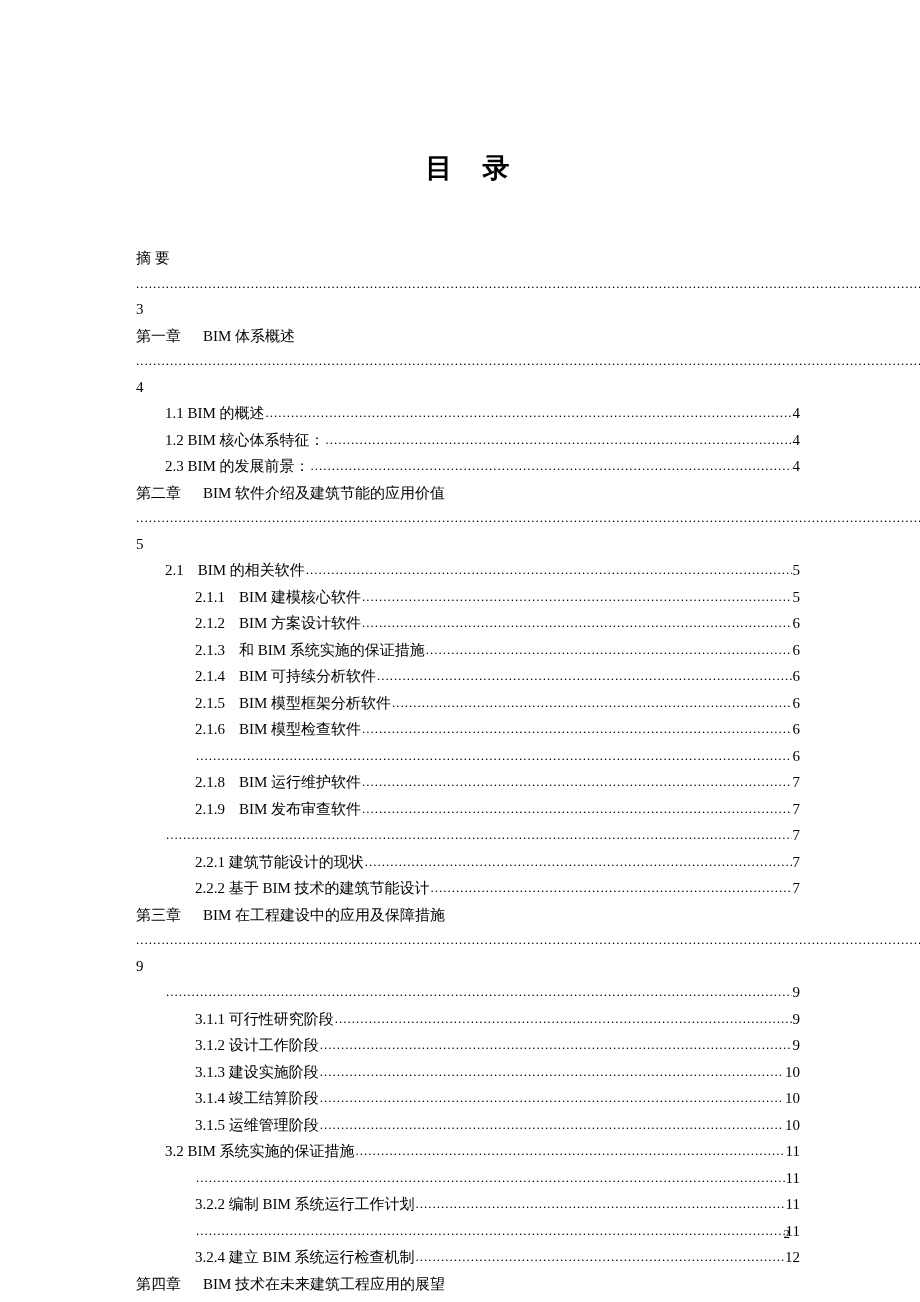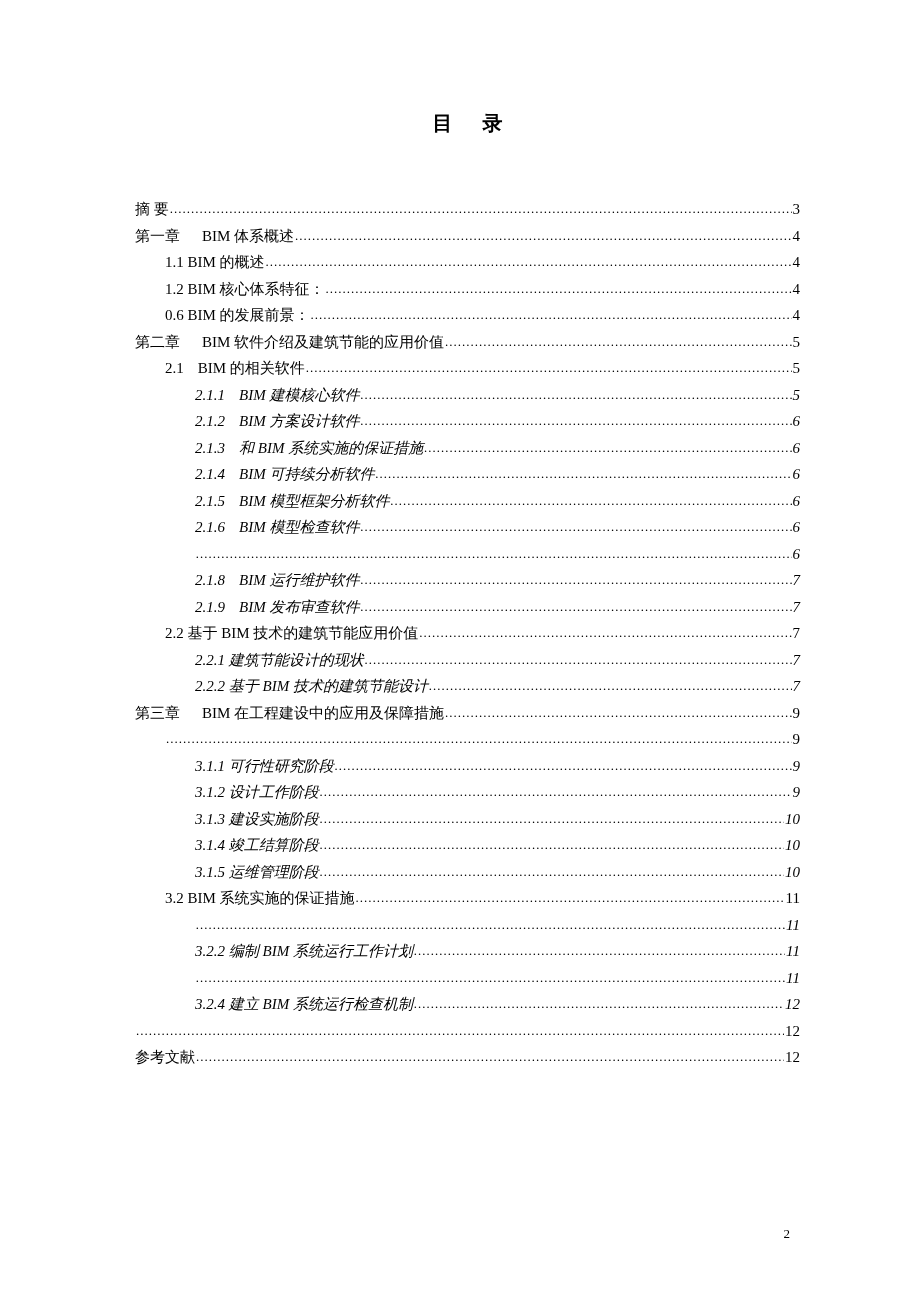--- a/index.html
+++ b/index.html
@@ -12,25 +12,26 @@
       font-family: "SimSun", "宋体", serif;
       width: 920px;
       height: 1302px;
       position: relative;
     }
     .page {
       padding: 110px 120px 60px 135px;
     }
     .title {
       text-align: center;
-      font-size: 20px;
+      font-size: 27px;
       font-weight: bold;
       letter-spacing: 30px;
       margin-bottom: 60px;
       padding-left: 30px;
+      margin-top: 40px;
     }
     .toc {
       font-size: 15px;
       line-height: 1.7;
     }
     .toc-row {
       display: flex;
       align-items: baseline;
       white-space: nowrap;
       margin-bottom: 1px;
@@ -47,23 +48,23 @@
     .toc-dots::after {
       content: "............................................................................................................................................................................................";
       letter-spacing: 1px;
       font-size: 13px;
       position: relative;
       top: -1px;
     }
     .toc-page {
       flex: 0 0 auto;
     }
-    .indent-0 { padding-left: 0; }
+    .indent-0 { padding-left: 0; flex-direction: column; }
     .indent-1 { padding-left: 30px; text-align: right; }
-    .indent-2 { padding-left: 60px; font-style: italic; }
+    .indent-2 { padding-left: 60px; }
     .gap-after-num {
       display: inline-block;
       width: 14px;
     }
     .gap-wide {
       display: inline-block;
       width: 22px;
     }
     .page-number {
       position: absolute;
@@ -93,21 +94,21 @@
         <span class="toc-label"><span>1.1 BIM 的概述</span></span>
         <span class="toc-dots"></span>
         <span class="toc-page">4</span>
       </div>
       <div class="toc-row indent-1">
         <span class="toc-label"><span>1.2 BIM 核心体系特征：</span></span>
         <span class="toc-dots"></span>
         <span class="toc-page">4</span>
       </div>
       <div class="toc-row indent-1">
-        <span class="toc-label"><span>0.6 BIM 的发展前景：</span></span>
+        <span class="toc-label"><span>2.3 BIM 的发展前景：</span></span>
         <span class="toc-dots"></span>
         <span class="toc-page">4</span>
       </div>
       <div class="toc-row indent-0">
         <span class="toc-label"><span>第二章</span><span class="gap-wide"></span><span>BIM 软件介绍及建筑节能的应用价值</span></span>
         <span class="toc-dots"></span>
         <span class="toc-page">5</span>
       </div>
       <div class="toc-row indent-1">
         <span class="toc-label"><span>2.1</span><span class="gap-after-num"></span><span>BIM 的相关软件</span></span>
@@ -152,21 +153,20 @@
         <span class="toc-label"><span>2.1.8</span><span class="gap-after-num"></span><span>BIM 运行维护软件</span></span>
         <span class="toc-dots"></span>
         <span class="toc-page">7</span>
       </div>
       <div class="toc-row indent-2">
         <span class="toc-label"><span>2.1.9</span><span class="gap-after-num"></span><span>BIM 发布审查软件</span></span>
         <span class="toc-dots"></span>
         <span class="toc-page">7</span>
       </div>
       <div class="toc-row indent-1">
-        <span class="toc-label"><span>2.2 基于 BIM 技术的建筑节能应用价值</span></span>
         <span class="toc-dots"></span>
         <span class="toc-page">7</span>
       </div>
       <div class="toc-row indent-2">
         <span class="toc-label"><span>2.2.1 建筑节能设计的现状</span></span>
         <span class="toc-dots"></span>
         <span class="toc-page">7</span>
       </div>
       <div class="toc-row indent-2">
         <span class="toc-label"><span>2.2.2 基于 BIM 技术的建筑节能设计</span></span>
@@ -224,20 +224,21 @@
       <div class="toc-row indent-2">
         <span class="toc-dots"></span>
         <span class="toc-page">11</span>
       </div>
       <div class="toc-row indent-2">
         <span class="toc-label"><span>3.2.4 建立 BIM 系统运行检查机制</span></span>
         <span class="toc-dots"></span>
         <span class="toc-page">12</span>
       </div>
       <div class="toc-row indent-0">
+        <span class="toc-label"><span>第四章</span><span class="gap-wide"></span><span>BIM 技术在未来建筑工程应用的展望</span></span>
         <span class="toc-dots"></span>
         <span class="toc-page">12</span>
       </div>
       <div class="toc-row indent-0">
         <span class="toc-label"><span>参考文献</span></span>
         <span class="toc-dots"></span>
         <span class="toc-page">12</span>
       </div>
     </div>
 </div>

